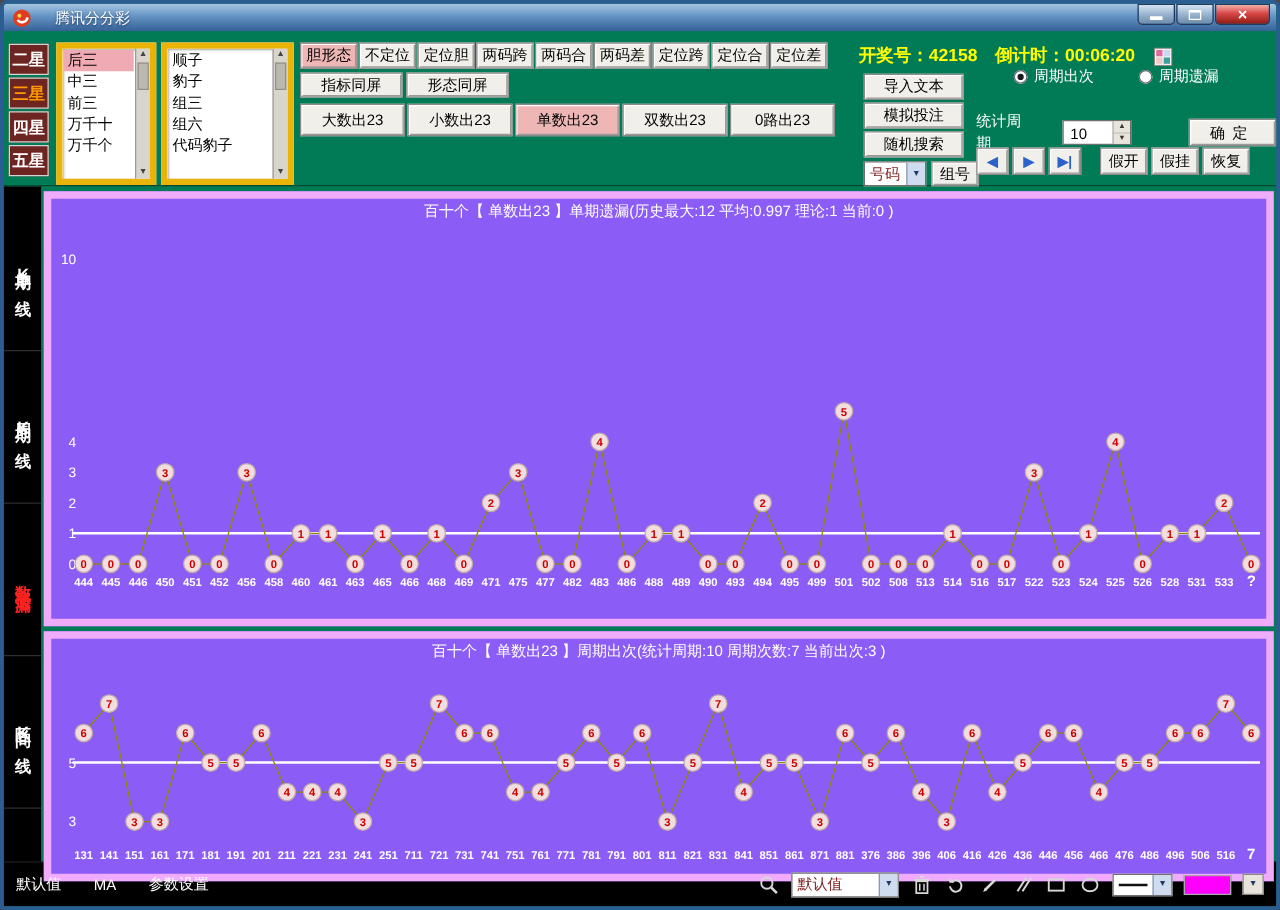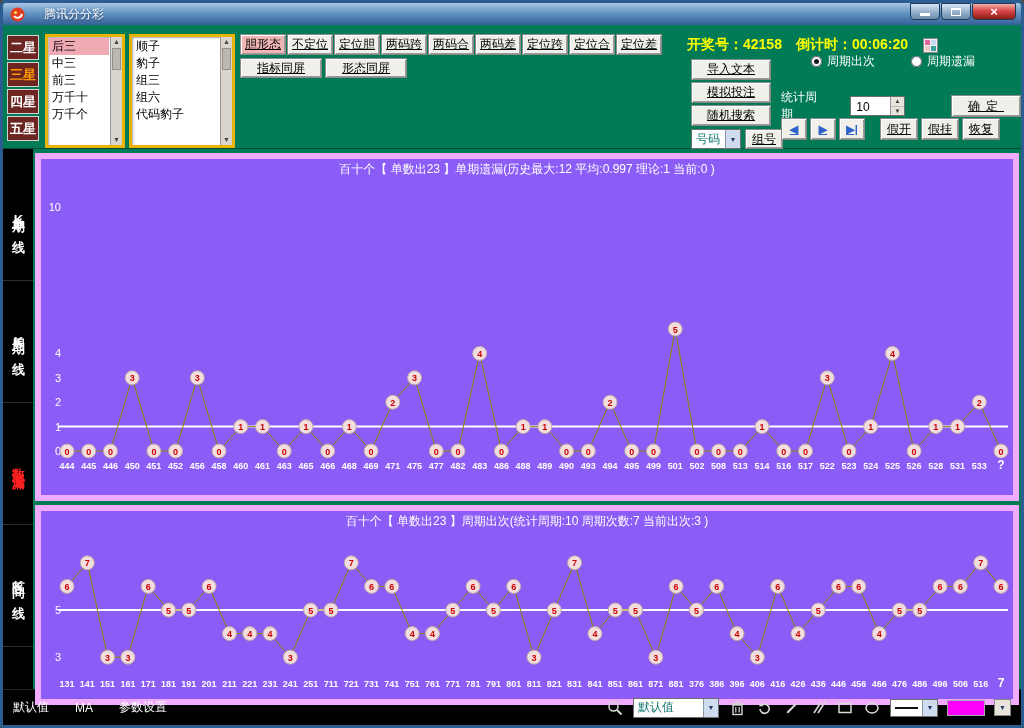--- a/index.html
+++ b/index.html
@@ -11,45 +11,45 @@
   .win-btns{margin-left:auto;display:flex;gap:1px;align-self:flex-start;}
   .win-btn{width:30px;height:17px;border:1px solid #1c3a5e;border-radius:0 0 4px 4px;background:linear-gradient(#d5e4f2,#8fabc8 60%,#6c8cab);display:flex;align-items:center;justify-content:center;cursor:default;}
   .win-btn.close{width:44px;background:linear-gradient(#f2b0a8,#d84848 45%,#8f1d12);color:#fff;font-size:13px;font-weight:bold;line-height:1;}
   .glyph-min{width:10px;height:3px;background:#fff;margin-top:6px;}
   .glyph-max{width:10px;height:8px;border:1px solid #fff;border-top:2px solid #fff;}
   
   .toolbar{position:relative;height:124px;background:#007B55;border-bottom:1px solid #004a34;}
   .star-tabs{position:absolute;left:4px;top:10px;width:34px;}
   .star-tab{width:32px;height:25px;background:#6d2521;border:1px solid #d4d4d4;color:#fff;font-size:13px;font-weight:bold;display:flex;align-items:center;justify-content:center;margin-bottom:2px;cursor:default;}
   .star-tab.selected{color:#ff9900;}
-  .listbox{position:absolute;top:9px;height:114px;background:#fff;border:3px solid #eab308;box-shadow:inset 1px 1px 2px rgba(0,0,0,.35);display:flex;}
+  .listbox{position:absolute;top:9px;height:114px;background:#fff;border:5px solid #eab308;box-shadow:inset 1px 1px 2px rgba(0,0,0,.35);display:flex;}
   .listbox.pos{left:42px;width:80px;}
   .listbox.pat{left:126px;width:106px;}
   .list-items{flex:1;padding:1px;overflow:hidden;}
   .list-item{font-size:12px;height:17px;line-height:17px;padding:0 3px;color:#000;white-space:nowrap;cursor:default;}
   .list-item.selected{background:#f0aab4;}
   .vscroll{width:12px;background:#d9d5cd;border-left:1px solid #9a9a9a;display:flex;flex-direction:column;align-items:center;padding:1px 0;}
   .sarrow{font-size:7px;color:#444;line-height:8px;}
   .thumb{width:9px;height:22px;background:#bcb8b0;border:1px solid #95908a;margin:2px 0;}
   .sfill{flex:1;}
   .row{position:absolute;display:flex;}
-  .btn{background:#f1efe9;color:#000;font-size:12px;display:flex;align-items:center;justify-content:center;border:1px solid #8a8a8a;box-shadow:inset 1px 1px 0 #ffffff, inset -1px -1px 0 #9a9a9a;cursor:default;white-space:nowrap;text-decoration:underline;}
+  .btn{background:#f1efe9;color:#000;font-size:12px;display:flex;align-items:center;justify-content:center;border:1px solid #8a8a8a;box-shadow:inset 1px 1px 0 #ffffff, inset -1px -1px 0 #9a9a9a;cursor:default;white-space:nowrap;}
   .btn.selected{background:#efb6b6;}
   .mode-row{left:237px;top:9px;gap:1px;}
   .mode-btn{width:46px;height:21px;}
   .screen-row{left:237px;top:33px;gap:3px;}
   .screen-btn{width:82px;height:20px;}
   .filter-row1{left:237px;top:58px;gap:2px;}
   .filter-row2{left:237px;top:88px;gap:2px;}
   .filter-btn{width:84px;height:26px;}
   .filter-row2 .filter-btn:last-child{width:102px;}
   .draw-info{position:absolute;left:684px;top:11px;display:flex;align-items:center;gap:14px;color:#ffff00;font-weight:bold;font-size:14px;white-space:nowrap;}
   .rc-btn{position:absolute;left:688px;width:80px;height:21px;}
   .combo{background:#fff;border:1px solid #6f6f6f;display:flex;align-items:center;overflow:hidden;}
-  .cval{font-size:12px;color:#0f766e;padding:0 4px;flex:1;}
+  .cval{font-size:12px;color:#7f1d1d;padding:0 4px;flex:1;}
   .carr{width:15px;align-self:stretch;background:#cfdcf0;border-left:1px solid #8899aa;font-size:7px;display:flex;align-items:center;justify-content:center;color:#223a66;}
   .num-combo{position:absolute;left:688px;top:104px;width:50px;height:20px;}
   .group-btn{position:absolute;left:742px;top:104px;width:38px;height:20px;}
   .radio-row{position:absolute;left:808px;top:28px;display:flex;gap:36px;text-align:right;}
   .radio{display:flex;align-items:center;gap:5px;color:#fff;font-size:12px;cursor:default;}
   .rdot{width:11px;height:11px;border-radius:50%;background:#fff;box-shadow:inset 0 0 0 1px #667;position:relative;flex:none;}
   .radio.checked .rdot::after{content:"";position:absolute;left:3px;top:3px;width:5px;height:5px;border-radius:50%;background:#1a1a1a;}
   .period-row{position:absolute;left:778px;top:64px;display:flex;align-items:center;gap:24px;color:#fff;font-size:12px;}
   .spinbox{width:58px;height:20px;background:#fff;border:1px solid #6f6f6f;display:flex;}
   .spin-val{flex:1;font-size:12px;color:#000;padding:3px 0 0 5px;}
@@ -155,20 +155,27 @@
         <div class="btn mode-btn">两码跨</div>
         <div class="btn mode-btn">两码合</div>
         <div class="btn mode-btn">两码差</div>
         <div class="btn mode-btn">定位跨</div>
         <div class="btn mode-btn">定位合</div>
         <div class="btn mode-btn">定位差</div>
       </div>
     <div class="row screen-row" id="screen-row">
         <div class="btn screen-btn">指标同屏</div>
         <div class="btn screen-btn">形态同屏</div>
+      </div>
+    <div class="row filter-row1" id="filter-row1">
+        <div class="btn filter-btn">大数出23</div>
+        <div class="btn filter-btn">小数出23</div>
+        <div class="btn filter-btn selected">单数出23</div>
+        <div class="btn filter-btn">双数出23</div>
+        <div class="btn filter-btn">0路出23</div>
       </div>
 
     <div class="draw-info">
       <span>开奖号：42158</span>
       <span>倒计时：00:06:20</span>
       <span class="tool-icon">
         <svg width="15" height="15">
             <rect x="0.5" y="0.5" width="14" height="14" fill="#f5f0f0" stroke="#888"></rect>
             <rect x="2" y="2" width="5" height="5" fill="#e06aa0"></rect>
             <rect x="8" y="8" width="5" height="5" fill="#3aa0a0"></rect>

